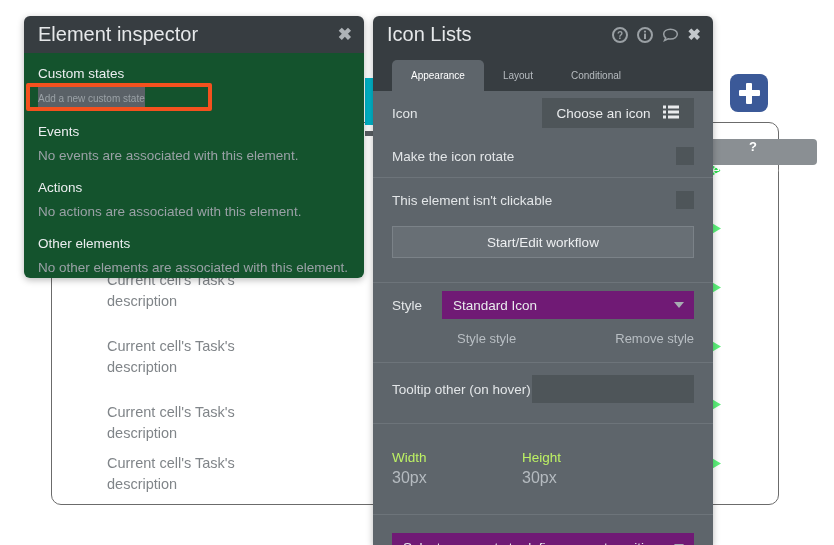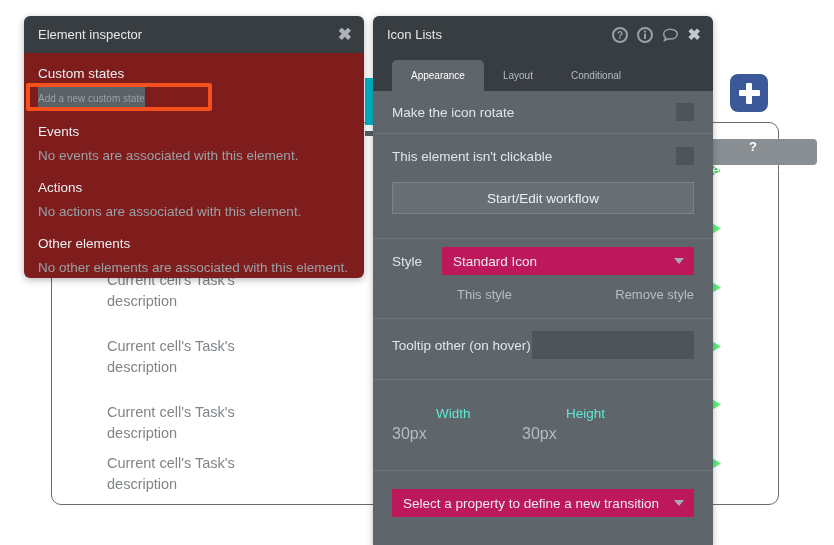--- a/index.html
+++ b/index.html
@@ -104,38 +104,38 @@
   .panel-header {
     height: 37px;
     background: #373d41;
     display: flex;
     align-items: center;
     padding: 0 12px 0 14px;
     box-sizing: border-box;
   }
   .panel-title {
     color: #e6e8ea;
-    font-size: 13px;
+    font-size: 20px;
     flex: 1;
     white-space: nowrap;
   }
   .hdr-icons {
     display: flex;
     align-items: center;
     gap: 9px;
   }
   .hdr-ic {
     color: #9aa0a4;
     display: flex;
     align-items: center;
     justify-content: center;
     cursor: pointer;
   }
   .panel-body {
-    background: #7f1d1d;
+    background: #14532d;
   }
 
   
   #inspector {
     left: 24px;
     top: 16px;
     width: 340px;
     height: 262px;
   }
   #inspector .panel-body {
@@ -263,21 +263,21 @@
     background: #686f75;
     color: #edeff1;
     font-size: 13.5px;
     display: flex;
     align-items: center;
     justify-content: center;
     cursor: pointer;
     box-sizing: border-box;
   }
   .select-dark {
-    background: #be185d;
+    background: #701a75;
     height: 28px;
     display: flex;
     align-items: center;
     padding: 0 10px 0 11px;
     box-sizing: border-box;
     color: #e9ebed;
     font-size: 13.5px;
     cursor: pointer;
     position: relative;
   }
@@ -304,21 +304,21 @@
     height: 28px;
     flex: 1;
     cursor: text;
   }
   .wh-row {
     display: flex;
     padding: 0 19px;
     box-sizing: border-box;
   }
   .wh-col { width: 130px; }
-  .wh-title { color: #5eead4; font-size: 13.5px; line-height: 20px; margin-left: 44px; }
+  .wh-title { color: #bef264; font-size: 13.5px; line-height: 20px; }
   .wh-val { color: #b5bbc0; font-size: 16px; line-height: 20px; }
 
   
   .teal-bar {
     position: absolute;
     background: #00b3c8;
   }
   .gray-bar {
     position: absolute;
     background: #5a6065;
@@ -414,20 +414,36 @@
     </div>
 
     <div class="tabbar">
       <div class="tab active">Appearance</div>
       <div class="tab">Layout</div>
       <div class="tab">Conditional</div>
     </div>
 
     <div class="form-body">
 
+      <div class="frow" style="min-height:44px;">
+        <div class="flabel">Icon</div>
+        <div class="btn-dark">
+          <span>Choose an icon</span>
+          <span>
+            <svg width="16" height="14" viewBox="0 0 16 14" aria-hidden="true">
+              <rect x="0" y="0.5" width="3" height="3" fill="#e9ebed"></rect>
+              <rect x="5" y="0.5" width="11" height="3" fill="#e9ebed"></rect>
+              <rect x="0" y="5.5" width="3" height="3" fill="#e9ebed"></rect>
+              <rect x="5" y="5.5" width="11" height="3" fill="#e9ebed"></rect>
+              <rect x="0" y="10.5" width="3" height="3" fill="#e9ebed"></rect>
+              <rect x="5" y="10.5" width="11" height="3" fill="#e9ebed"></rect>
+            </svg>
+          </span>
+        </div>
+      </div>
 
       <div class="frow" style="min-height:42px;">
         <div class="flabel">Make the icon rotate</div>
         <div class="checkbox-sq"></div>
       </div>
 
       <div class="divider"></div>
 
       <div class="frow" style="min-height:44px;">
         <div class="flabel">This element isn't clickable</div>
@@ -440,21 +456,21 @@
 
       <div class="frow" style="min-height:44px;">
         <div class="flabel" style="flex:0 0 50px;">Style</div>
         <div class="select-dark" style="flex:1;">
           <span class="sel-val">Standard Icon</span>
           <span class="caret"></span>
         </div>
       </div>
 
       <div class="style-links">
-        <span class="link">This style</span>
+        <span class="link">Style style</span>
         <span class="link">Remove style</span>
       </div>
 
       <div class="divider" style="margin-top:16px;"></div>
 
       <div class="frow" style="min-height:52px;">
         <div class="flabel" style="flex:0 0 140px;">Tooltip other (on hover)</div>
         <div class="input-dark" title=""></div>
       </div>
 

